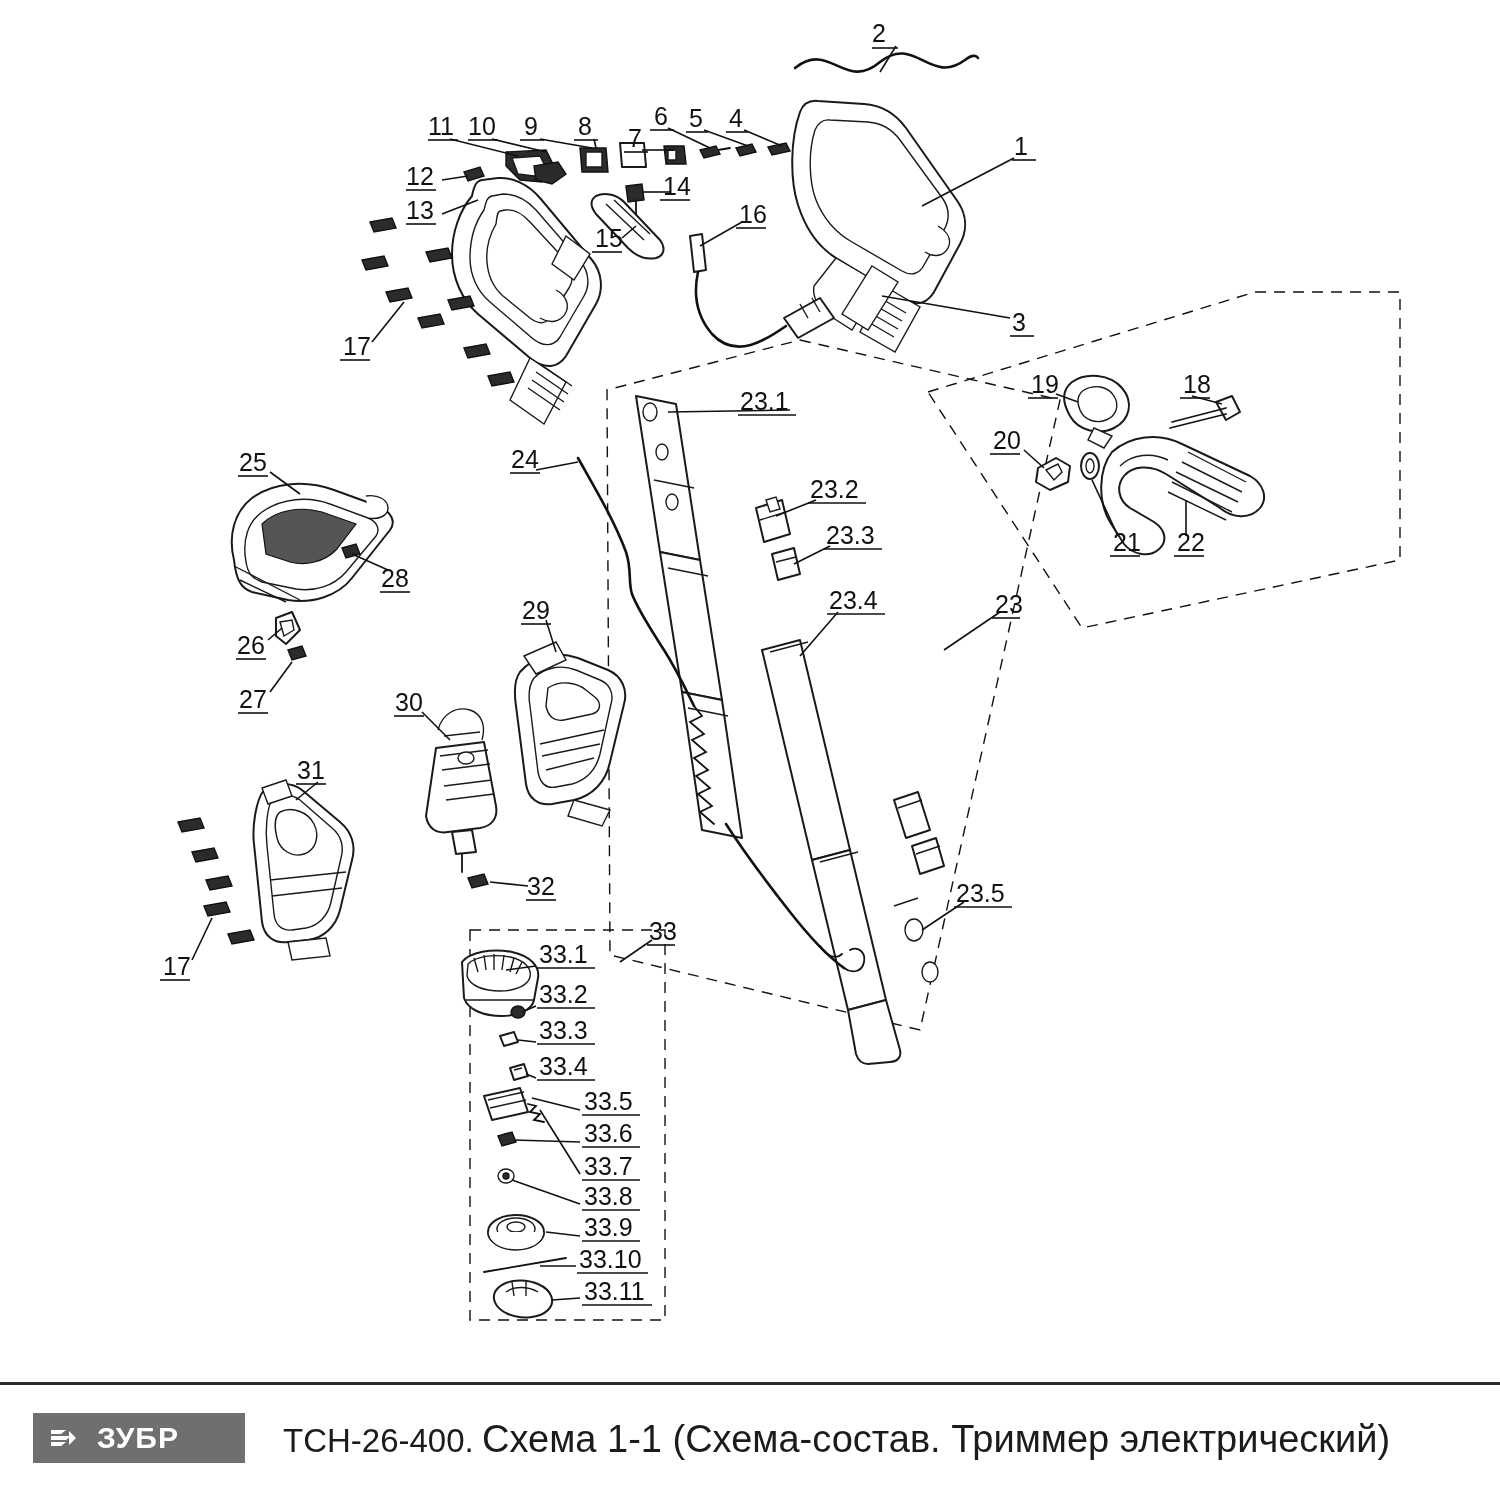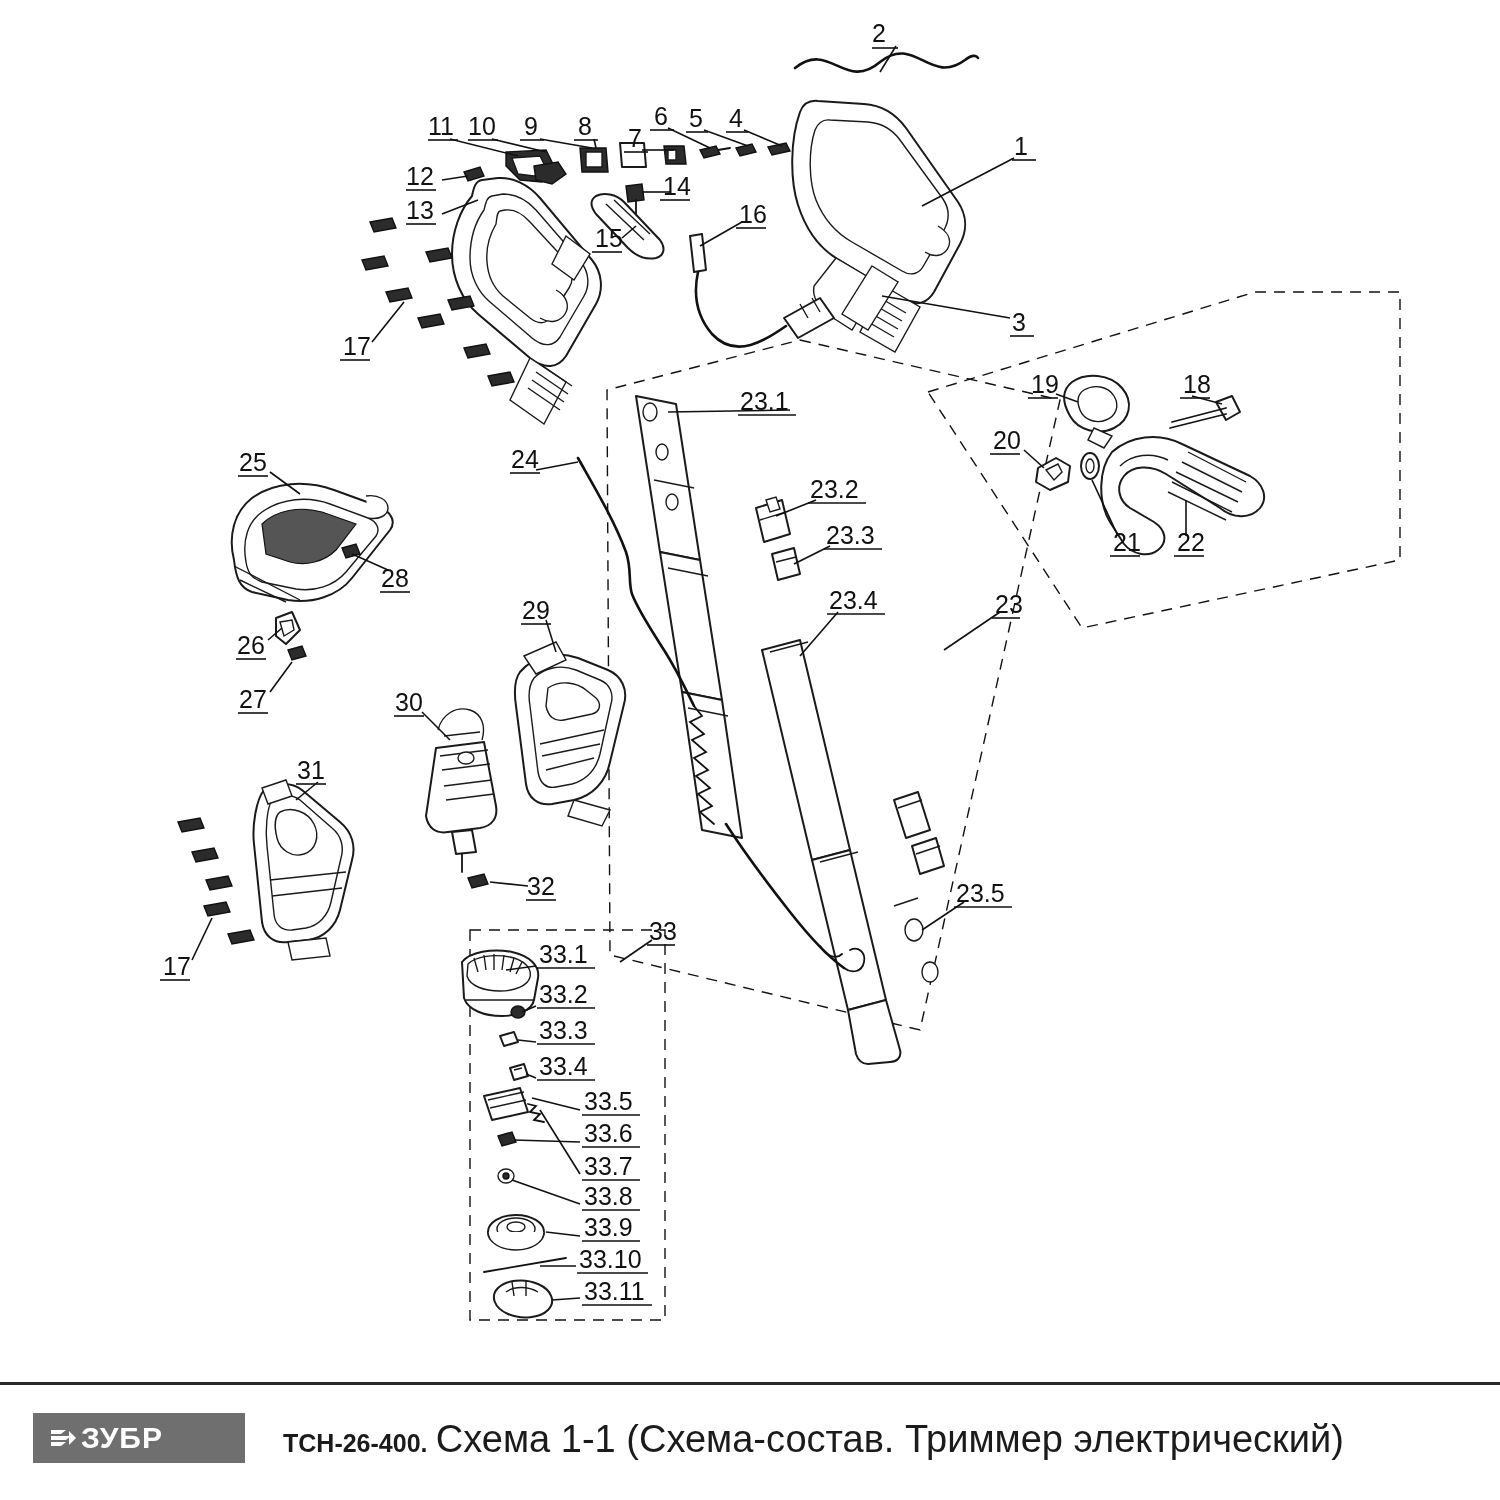--- a/index.html
+++ b/index.html
@@ -90,21 +90,21 @@
   }
   #brand-logo {
     position: absolute;
     left: 33px;
     top: 28px;
     width: 212px;
     height: 50px;
     background: #6f6f6f;
     display: flex;
     align-items: center;
-    gap: 2px;
+    gap: 18px;
     padding-left: 16px;
     box-sizing: border-box;
   }
   #brand-logo .mark {
     width: 30px;
     height: 30px;
     position: relative;
     flex: none;
   }
   #brand-logo .mark svg { display: block; }
@@ -118,22 +118,22 @@
   }
   #footer-caption {
     position: absolute;
     left: 283px;
     top: 33px;
     font-size: 30px;
     color: #1b1b1b;
     white-space: nowrap;
   }
   #footer-caption .model {
-    font-weight: bold;
-    font-size: 25px;
+    font-weight: normal;
+    font-size: 33px;
   }
   #footer-caption .rest {
     font-size: 38px;
   }
 </style>
 </head>
 <body>
 
 <div id="diagram-root">
 

